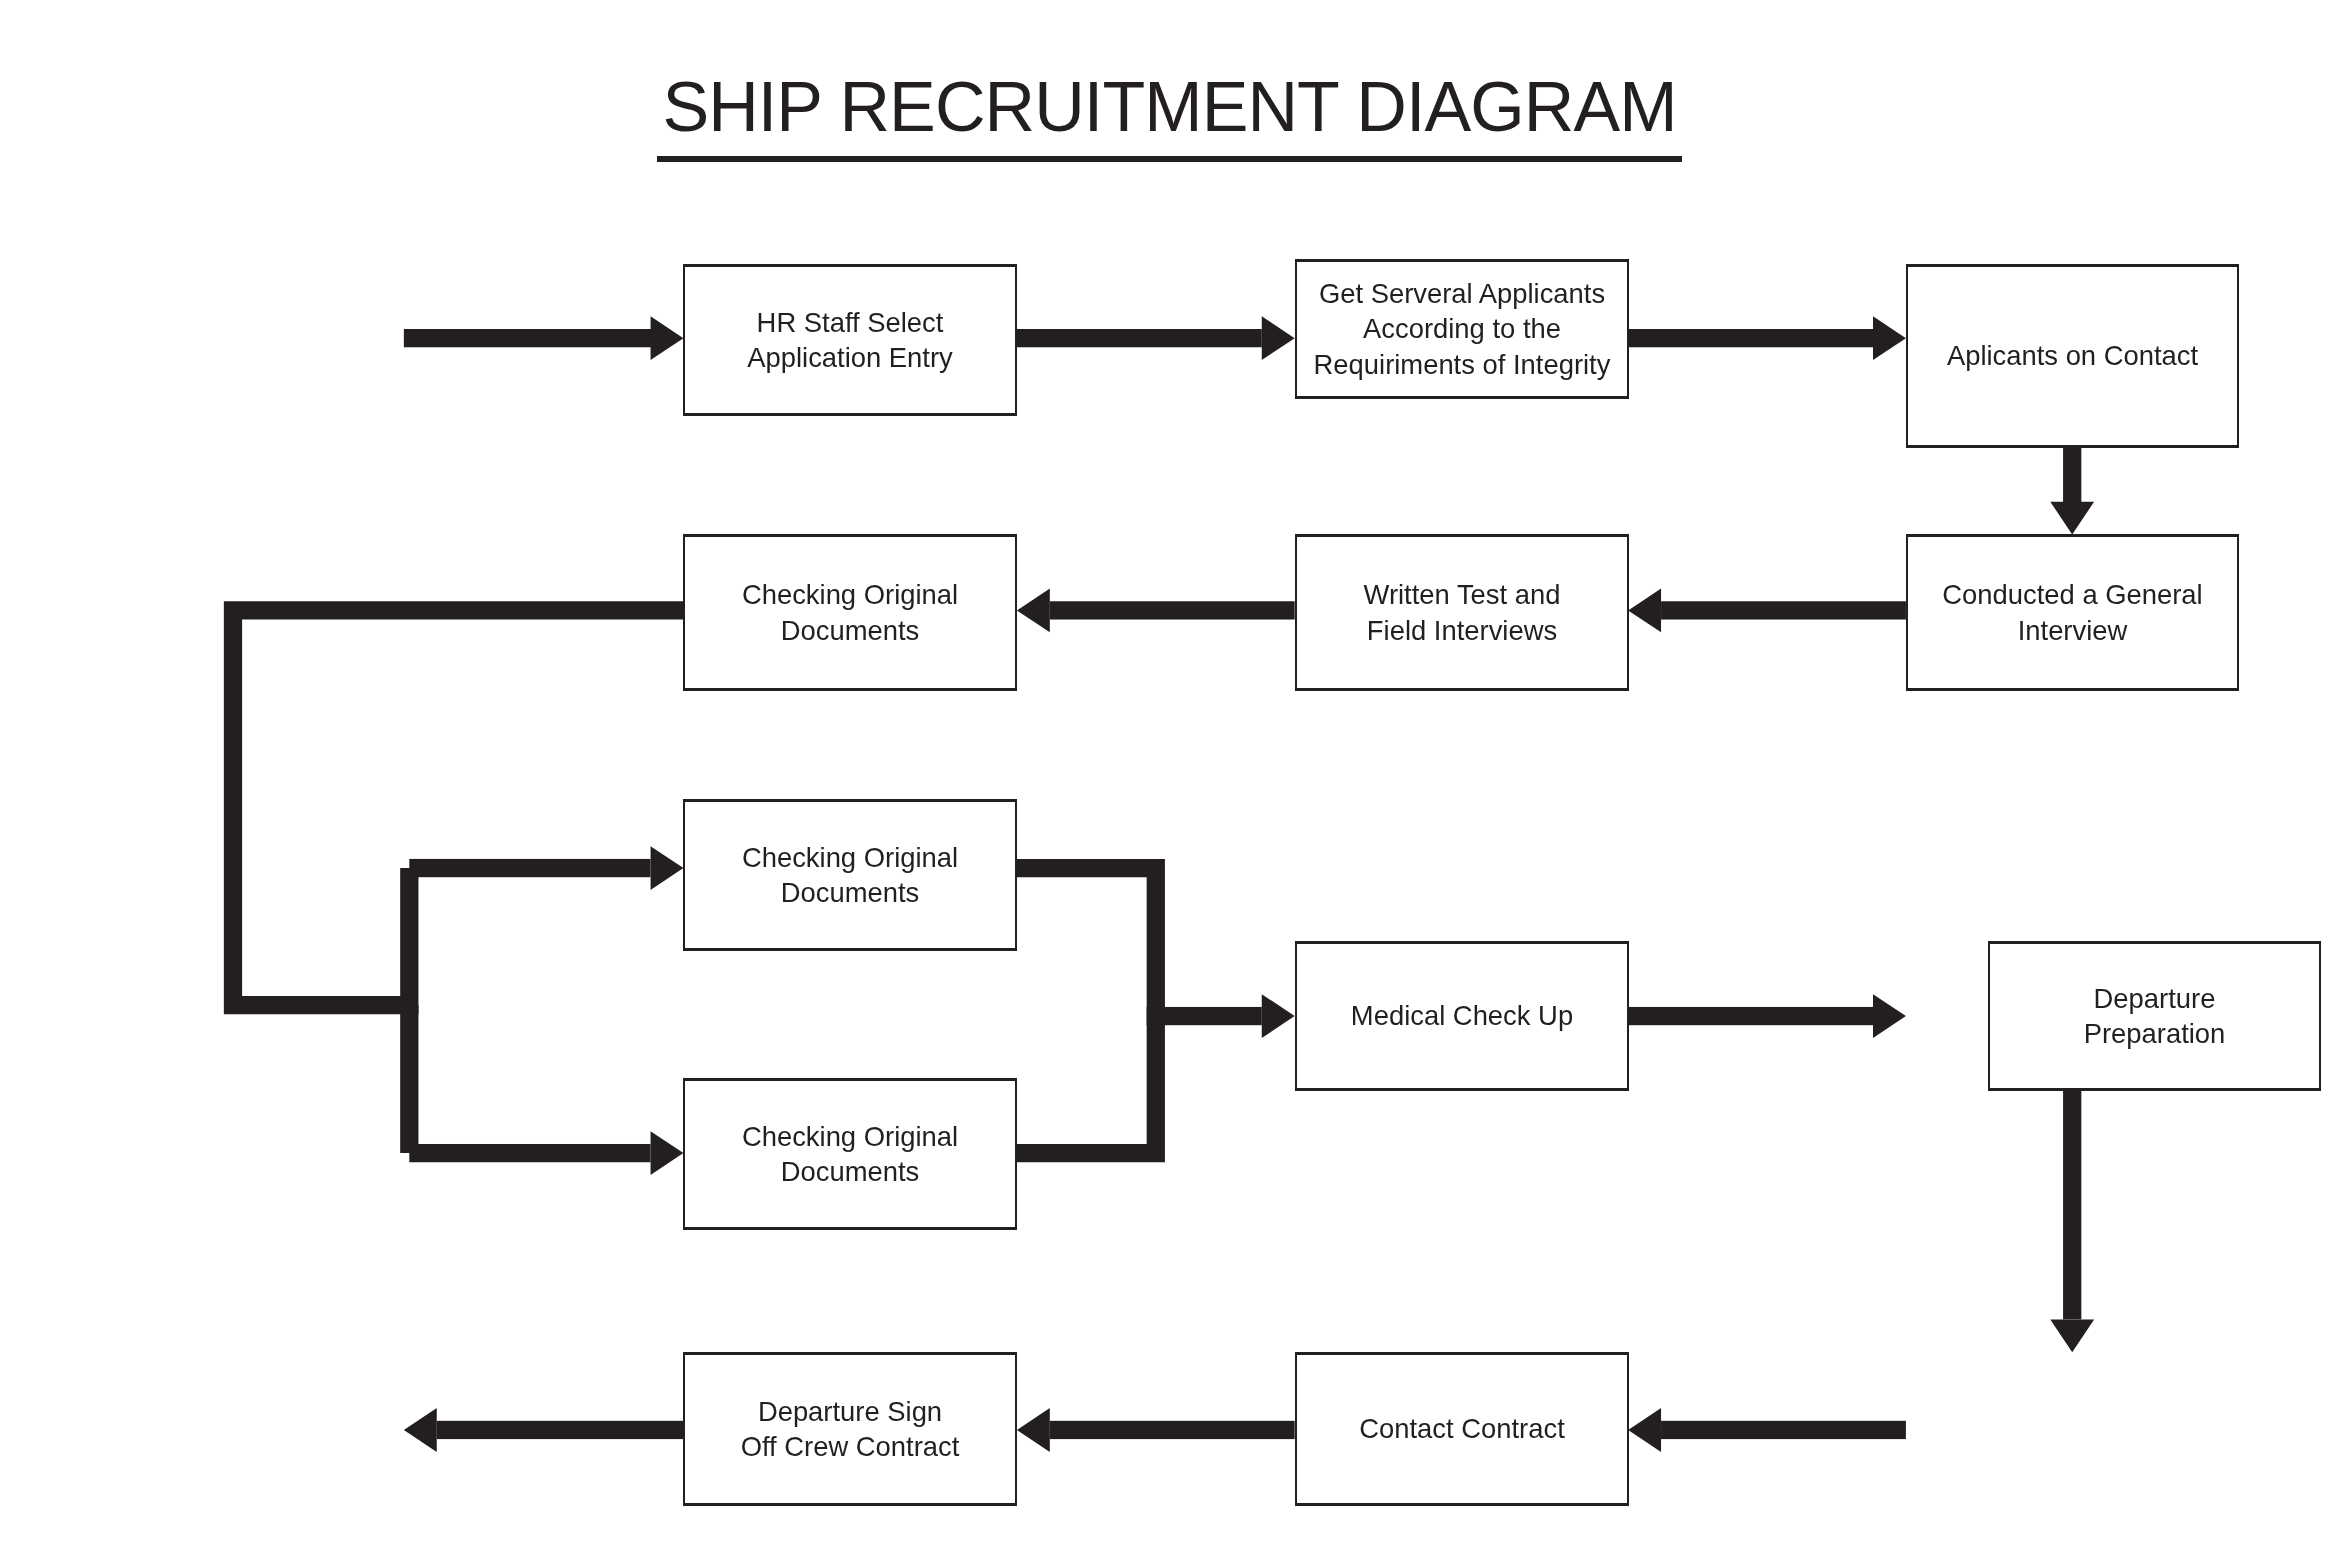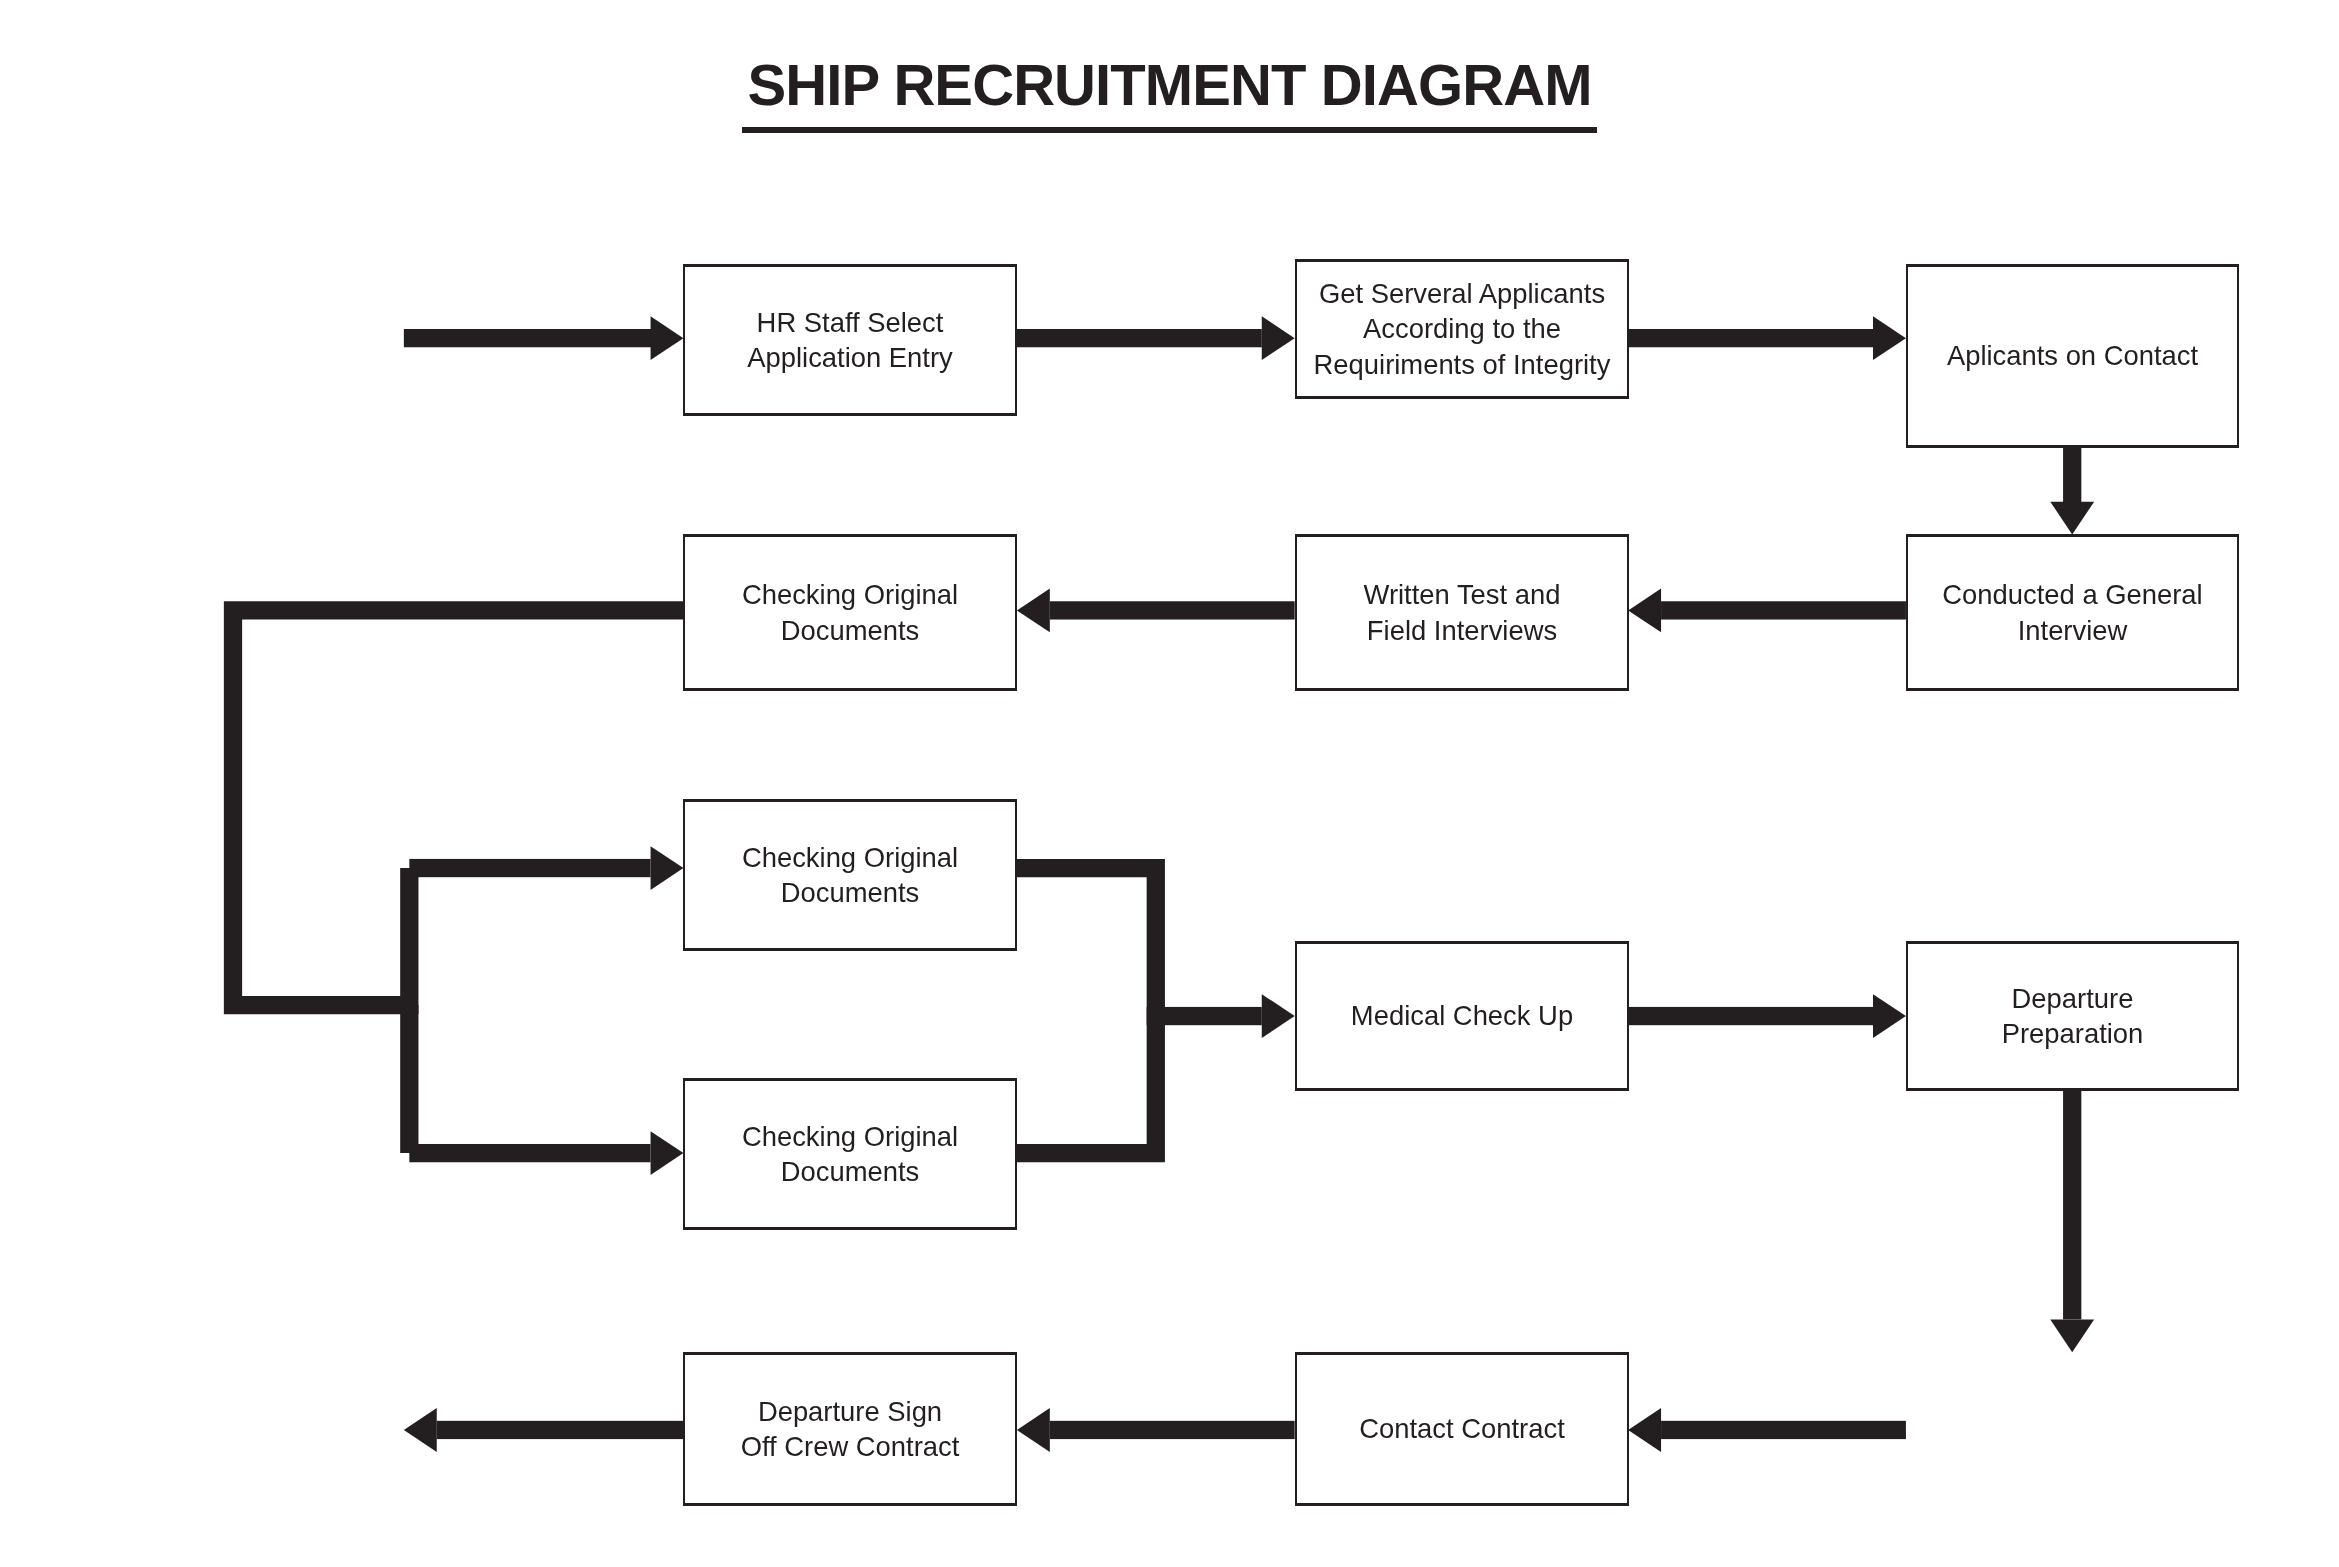--- a/index.html
+++ b/index.html
@@ -17,27 +17,28 @@
 
   .title-wrap {
     position: absolute;
     top: 51px;
     left: 0;
     width: 100%;
     text-align: center;
   }
   .title-text {
     display: inline-block;
-    font-size: 58px;
-    font-weight: bold;
+    font-size: 70px;
+    font-weight: normal;
     letter-spacing: -0.9px;
     color: var(--ink);
     padding: 0 5.5px 9.1px 5.5px;
     border-bottom: 6.4px solid var(--ink);
     white-space: nowrap;
+    margin-top: 16px;
   }
 
   .connectors {
     position: absolute;
     left: 0;
     top: 0;
     width: 2339px;
     height: 1568px;
   }
   .connectors .ln {
@@ -160,21 +161,21 @@
   <div class="node" style="left:1295px;top:534px;  width:334px; height:157px">Written Test and
 Field Interviews</div>
   <div class="node" style="left:683px; top:534px;  width:334px; height:157px">Checking Original
 Documents</div>
 
   <div class="node" style="left:683px; top:799px;  width:334px; height:152px">Checking Original
 Documents</div>
   <div class="node" style="left:683px; top:1078px; width:334px; height:152px">Checking Original
 Documents</div>
   <div class="node" style="left:1295px;top:941px; width:334px; height:150px">Medical Check Up</div>
-  <div class="node" style="left:1906px;top:941px; width:333px; height:150px">Departure
+  <div class="node" style="left:1988px;top:941px; width:333px; height:150px">Departure
 Preparation</div>
 
   <div class="node" style="left:1295px;top:1352px; width:334px; height:154px">Contact Contract</div>
   <div class="node" style="left:683px; top:1352px; width:334px; height:154px">Departure Sign
 Off Crew Contract</div>
 
 </div>
 
 
 </body></html>

